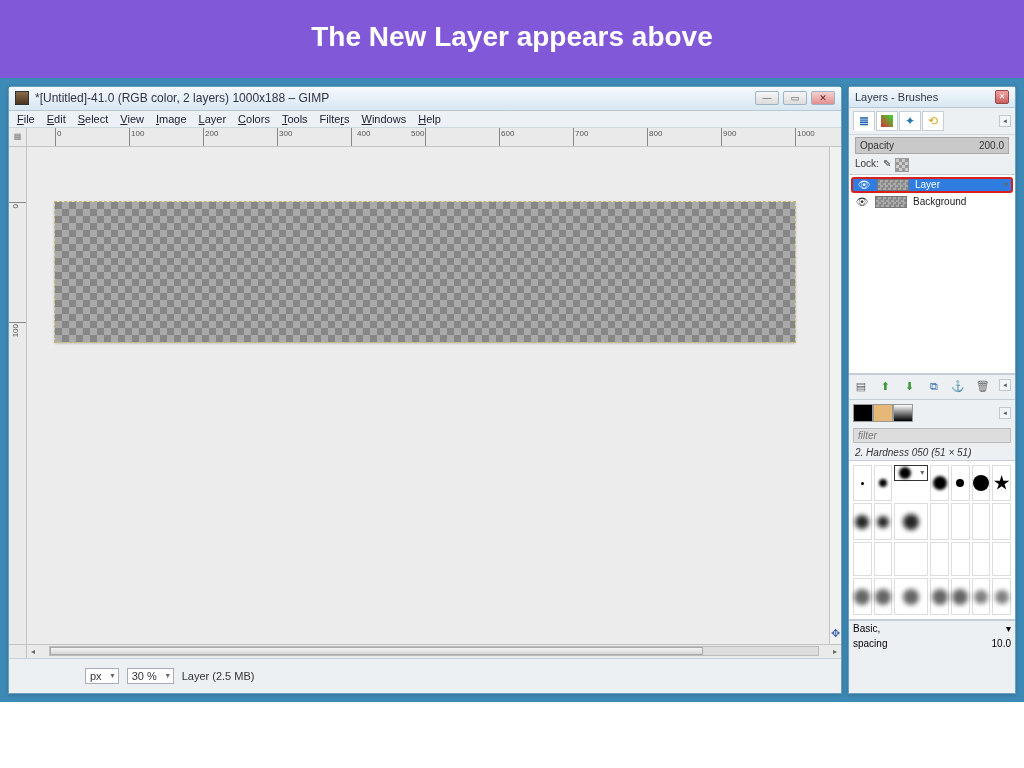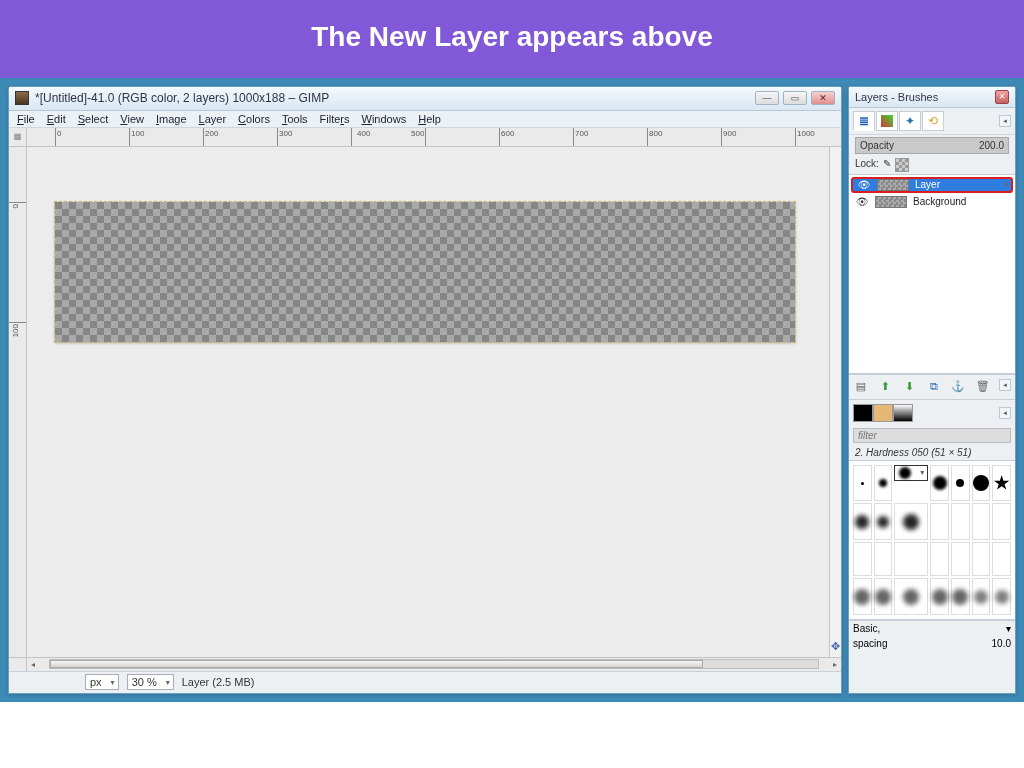--- a/index.html
+++ b/index.html
@@ -35,21 +35,21 @@
             background-image: repeating-conic-gradient(#a9a9a9 0% 25%, #868686 0% 50%);
             background-size: 14px 14px; outline: 1px dashed #c9b86a; box-shadow: 0 1px 3px rgba(0,0,0,.3); }
   .right-sb { width: 12px; background: #f1f1f1; border-left: 1px solid #c3c3c3; display:flex;flex-direction:column;align-items:center;justify-content:flex-end; }
   .mv-icon { margin-bottom:4px; color:#3b5fae; font-size:11px; }
 
   .hscroll-row { display: flex; background: #eaeaea; border-top: 1px solid #c3c3c3; height: 14px; align-items: center; }
   .hscroll-row .sp { width:18px; border-right:1px solid #c3c3c3; height:100%; }
   .hscroll-track { flex: 1; height: 10px; background: #ddd; border: 1px solid #bbb; margin: 0 10px; position: relative; }
   .hscroll-thumb { position: absolute; left: 0; top:0; bottom:0; width: 85%; background: linear-gradient(#f5f5f5,#d6d6d6); border: 1px solid #aaa; }
 
-  .statusbar { background: #ecf0f3; border-top: 1px solid #c8d2da; height: 22px; display: flex; align-items: center; padding: 0 8px; gap: 8px; font-size: 11px; color: #333; }
+  .statusbar { background: #ecf0f3; border-top: 1px solid #c8d2da; height: 35px; display: flex; align-items: center; padding: 0 8px; gap: 8px; font-size: 11px; color: #333; }
   .sel { background: #fff; border: 1px solid #aab; padding: 0 16px 0 4px; height: 16px; display: inline-flex; align-items: center; position: relative; }
   .sel::after { content: "▾"; position: absolute; right: 3px; font-size: 8px; color: #666; }
 
   
   .panel { width: 168px; background: #ecf0f3; border: 1px solid #6aa0be; border-radius: 3px 3px 0 0; display: flex; flex-direction: column; box-shadow: 0 1px 4px rgba(0,0,0,.2); }
   .panel .ptitle { display: flex; align-items: center; justify-content: space-between; background: linear-gradient(#f4f9fd,#d8e7f2); padding: 3px 6px; border-bottom: 1px solid #b8c9d4; font-size: 11px; color:#334; }
   .panel .pclose { width:14px;height:14px;background:linear-gradient(#f4a2a2,#c96060);border:1px solid #964545;border-radius:2px;display:flex;align-items:center;justify-content:center;color:#fff;font-size:8px;cursor:pointer;}
   .tabicons { display:flex; gap:1px; padding:3px 4px; border-bottom:1px solid #cfd8e0; align-items:center;}
   .tabic { width:22px;height:20px;border:1px solid #c5ced6;background:#fff;display:flex;align-items:center;justify-content:center;font-size:12px;cursor:pointer;}
   .tabic.active { background:#fff; border-bottom-color:#fff;}

